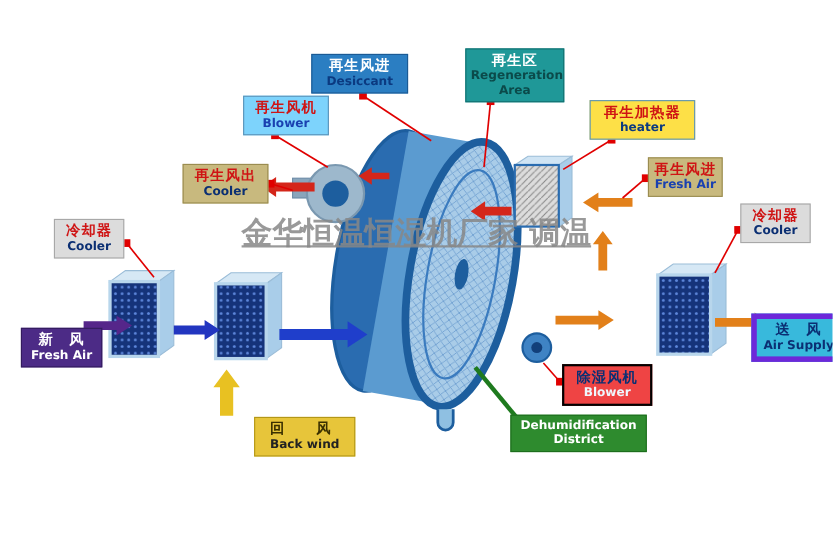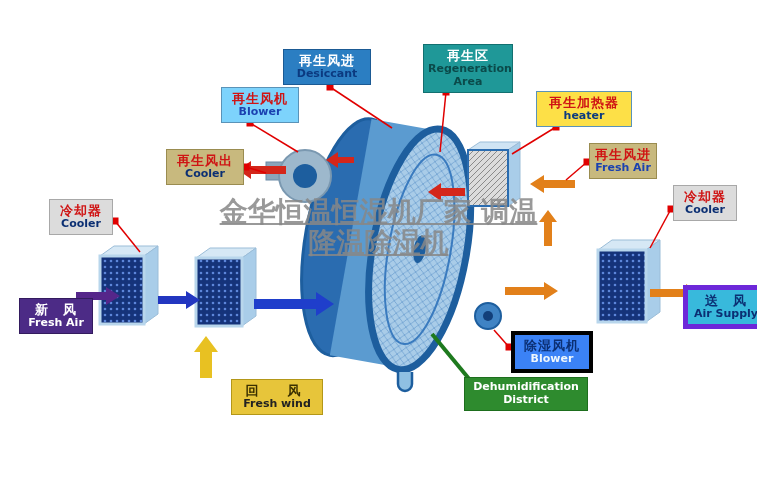--- a/index.html
+++ b/index.html
@@ -25,21 +25,21 @@
   #lbl-cooler-left{left:49px;top:199px;width:64px;background:#dcdcdc;border:1px solid #a8a8a8;}
   #lbl-cooler-left .zh{color:#cf1414}#lbl-cooler-left .en{color:#0b2f73}
   #lbl-cooler-right{left:673px;top:185px;width:64px;background:#dcdcdc;border:1px solid #a8a8a8;}
   #lbl-cooler-right .zh{color:#cf1414}#lbl-cooler-right .en{color:#0b2f73}
   #lbl-fresh-air{left:19px;top:281px;width:74px;background:#4c2b86;border:1px solid #331b5e;margin-top:17px;}
   #lbl-fresh-air .zh{color:#ffffff}#lbl-fresh-air .en{color:#ffffff}
   #lbl-air-supply{left:683px;top:273px;width:86px;background:#38b9dc;border:5px solid #6d28d9;margin-top:12px;}
   #lbl-air-supply .zh{color:#0b2f73}#lbl-air-supply .en{color:#0b2f73}
   #lbl-back-wind{left:187px;top:379px;width:92px;background:#e7c53a;border:1px solid #b39718;margin-left:44px;}
   #lbl-back-wind .zh{color:#3a3000;letter-spacing:8px}#lbl-back-wind .en{color:#222222}
-  #lbl-dehumid-blower{left:511px;top:331px;width:82px;background:#3b82f6;border:4px solid #000000;}
+  #lbl-dehumid-blower{left:511px;top:331px;width:82px;background:#ef4444;border:2px solid #000000;}
   #lbl-dehumid-blower .zh{color:#0b2f73}#lbl-dehumid-blower .en{color:#eef6fc}
   #lbl-dehumid-district{left:464px;top:377px;width:124px;background:#2e8b2e;border:1px solid #1d6e1d;}
   #lbl-dehumid-district .zh{color:#ffffff;letter-spacing:6px}
   #lbl-dehumid-district .en{color:#ffffff;font-size:11px}
   
   #watermark{position:absolute;left:40px;right:40px;top:196px;z-index:5;text-align:center;
     font-size:28px;font-weight:bold;color:rgba(135,135,135,0.85);line-height:1.12;
     pointer-events:none;}
   #watermark span{display:block;text-decoration:underline;}
 </style>
@@ -180,29 +180,28 @@
   <div class="lbl" id="lbl-fresh-air">
     <span class="zh">新　风</span>
     <span class="en">Fresh Air</span>
   </div>
   <div class="lbl" id="lbl-air-supply">
     <span class="zh">送　风</span>
     <span class="en">Air Supply</span>
   </div>
   <div class="lbl" id="lbl-back-wind">
     <span class="zh">回　风</span>
-    <span class="en">Fresh wind</span>
+    <span class="en">Back wind</span>
   </div>
   <div class="lbl" id="lbl-dehumid-blower">
     <span class="zh">除湿风机</span>
     <span class="en">Blower</span>
   </div>
   <div class="lbl" id="lbl-dehumid-district">
     <span class="en">Dehumidification</span>
     <span class="en">District</span>
   </div>
 
   <div id="watermark">
     <span>金华恒温恒湿机厂家 调温</span>
-    <span>降温除湿机</span>
   </div>
 
 </div>
 
 </body></html>

